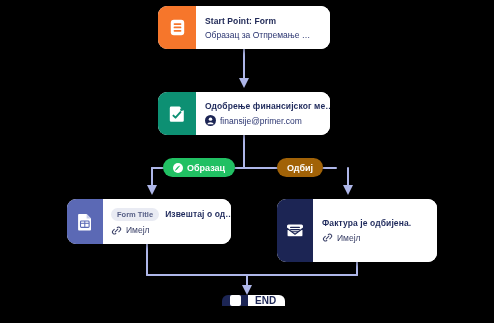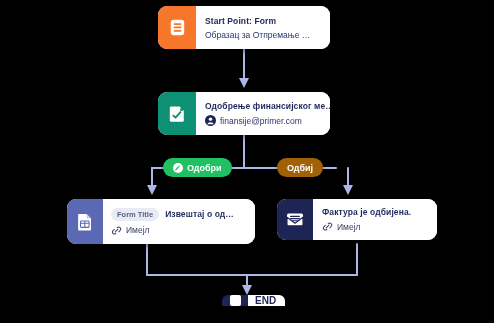--- a/index.html
+++ b/index.html
@@ -28,26 +28,26 @@
   #node-start{left:158px;top:6px;width:172px;height:43px;}
   #node-start .iconpane{width:38px;background:#F6762B;}
   #node-start .body{padding:0 0 0 9px;}
 
   
   #node-approval{left:158px;top:92px;width:172px;height:43px;}
   #node-approval .iconpane{width:38px;background:#0D9073;}
   #node-approval .body{padding:0 0 0 9px;}
 
   
-  #node-report{left:67px;top:199px;width:188px;height:45px;}
+  #node-report{left:67px;top:199px;width:164px;height:45px;}
   #node-report .iconpane{width:36px;background:#5B69B5;}
   #node-report .body{padding:0 0 0 8px;}
 
   
-  #node-rejected{left:277px;top:199px;width:160px;height:41px;}
+  #node-rejected{left:277px;top:199px;width:160px;height:63px;}
   #node-rejected .iconpane{width:36px;background:#1C2554;}
   #node-rejected .body{padding:0 0 0 9px;}
 
   
   .chiprow{display:flex;align-items:center;gap:6px;}
   .chip{background:#E9EBF3;color:#565f86;font-size:7.5px;font-weight:bold;
         padding:2px 6px;border-radius:8px;white-space:nowrap;}
 
   
   .badge{position:absolute;display:flex;align-items:center;gap:4px;
@@ -140,21 +140,21 @@
       </div>
     </div>
   </div>
 
   <div class="badge" id="badge-approve">
     <svg width="10" height="10" viewBox="0 0 12 12">
       <circle cx="6" cy="6" r="6" fill="#fff"></circle>
       <path d="M3.1 7.9 c1.5 -3.2 3.4 -4.3 5.6 -4.9 c-1.4 1.9 -2.6 3.6 -4.6 5.4 z" fill="#21C063"></path>
       <path d="M2.8 8.6 l1.1 -0.7" stroke="#21C063" stroke-width="1.1" stroke-linecap="round"></path>
     </svg>
-    <span>Одобри</span>
+    <span>Образац</span>
   </div>
 
   <div class="badge" id="badge-reject">
     <span>Одбиј</span>
   </div>
 
   <div class="node" id="node-report">
     <div class="iconpane">
       <svg class="icn" width="16" height="18" viewBox="0 0 16 18">
         <path d="M2.0 1.0 h7.6 l4.4 4.4 v11.2 a0.9 0.9 0 0 1 -0.9 0.9 h-11.1 a0.9 0.9 0 0 1 -0.9 -0.9 v-14.7 a0.9 0.9 0 0 1 0.9 -0.9 z" fill="#fff"></path>

